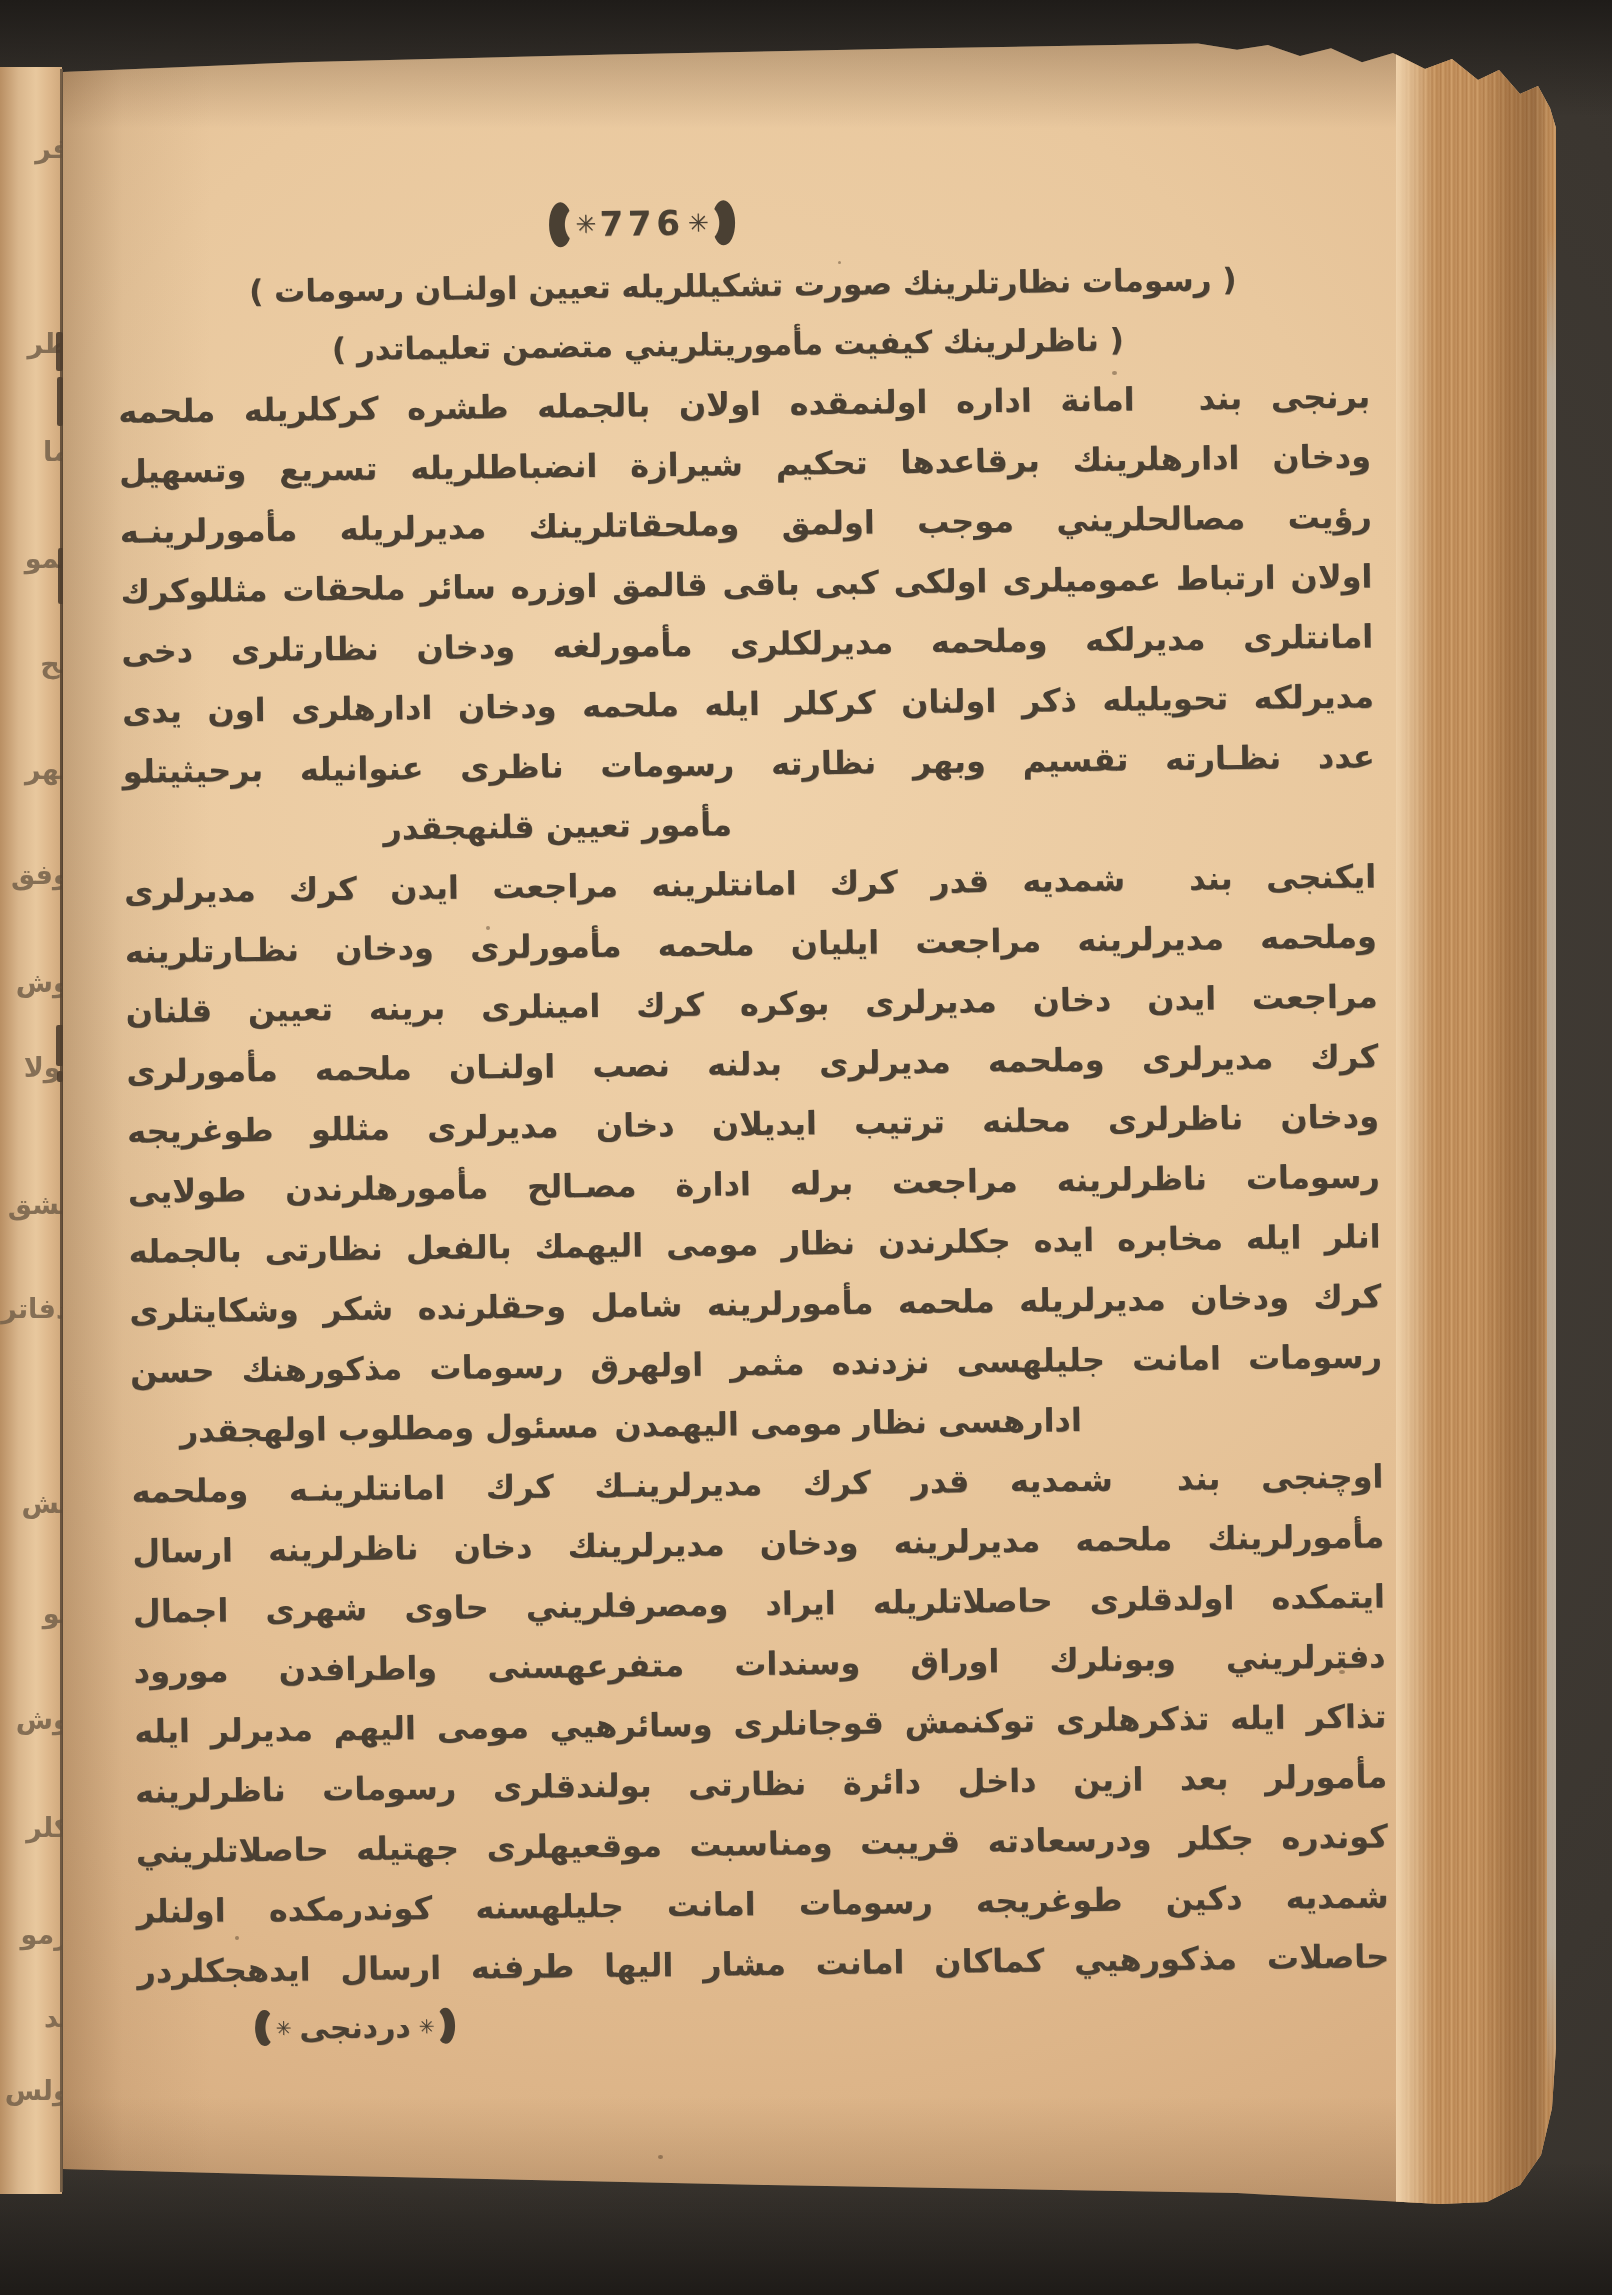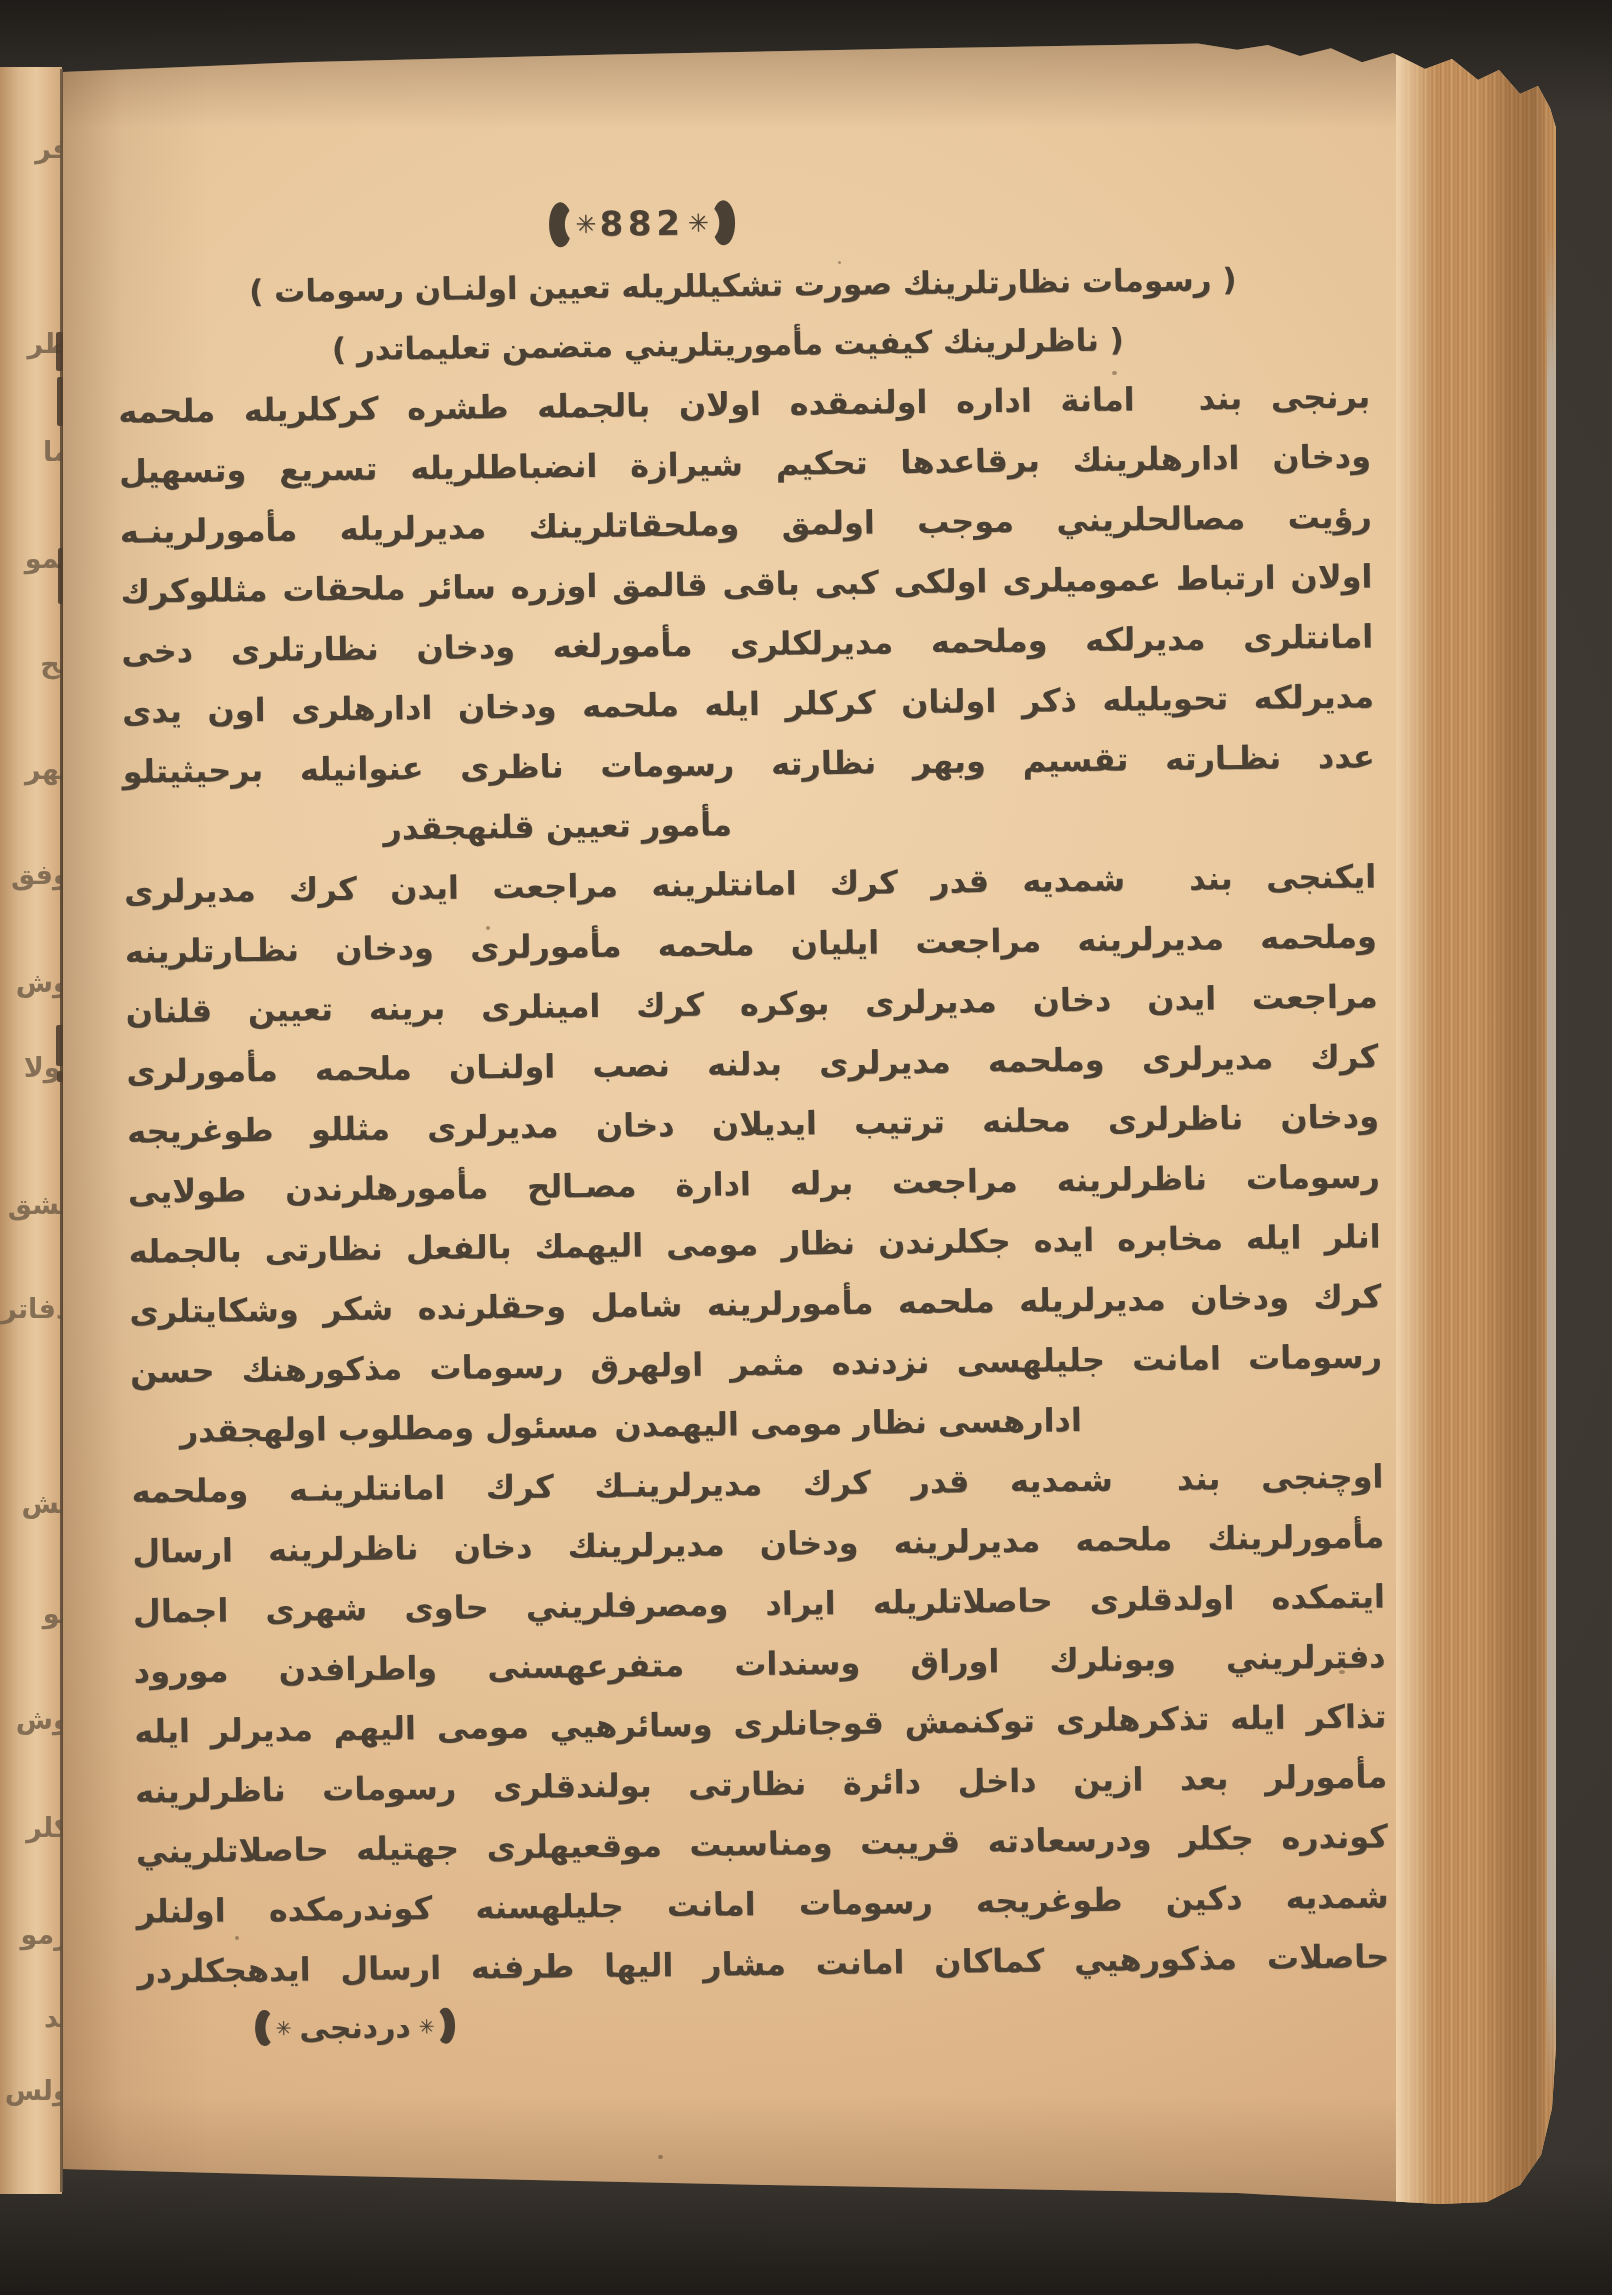--- a/index.html
+++ b/index.html
@@ -136,21 +136,21 @@
     <div class="speck" style="left:172px;top:1894px;width:3.9px;height:3.9px;"></div>
     <div class="speck" style="left:775px;top:219px;width:3.1px;height:3.1px;"></div>
     <div class="speck" style="left:595px;top:2113px;width:4.7px;height:3.9px;"></div>
   </div>
 
   <div class="textlayer" dir="rtl">
 
     <div class="pagenum-row">
       <span class="cres cresL"></span>
       <span class="star">✳</span>
-      <span class="num">882</span>
+      <span class="num">776</span>
       <span class="star">✳</span>
       <span class="cres cresR"></span>
     </div>
 
     <div class="heading h1">( رسومات نظارتلرينك صورت تشكيللريله تعيين اولنـان رسومات )</div>
     <div class="heading h2">( ناظرلرينك كيفيت مأموريتلريني متضمن تعليماتدر )</div>
 
     <div class="bodytext">
         <div class="bline j">برنجى بند  امانة اداره اولنمقده اولان بالجمله طشره كركلريله ملحمه</div>
         <div class="bline j">ودخان ادارهلرينك برقاعدها تحكيم شيرازة انضباطلريله تسريع وتسهيل</div>

